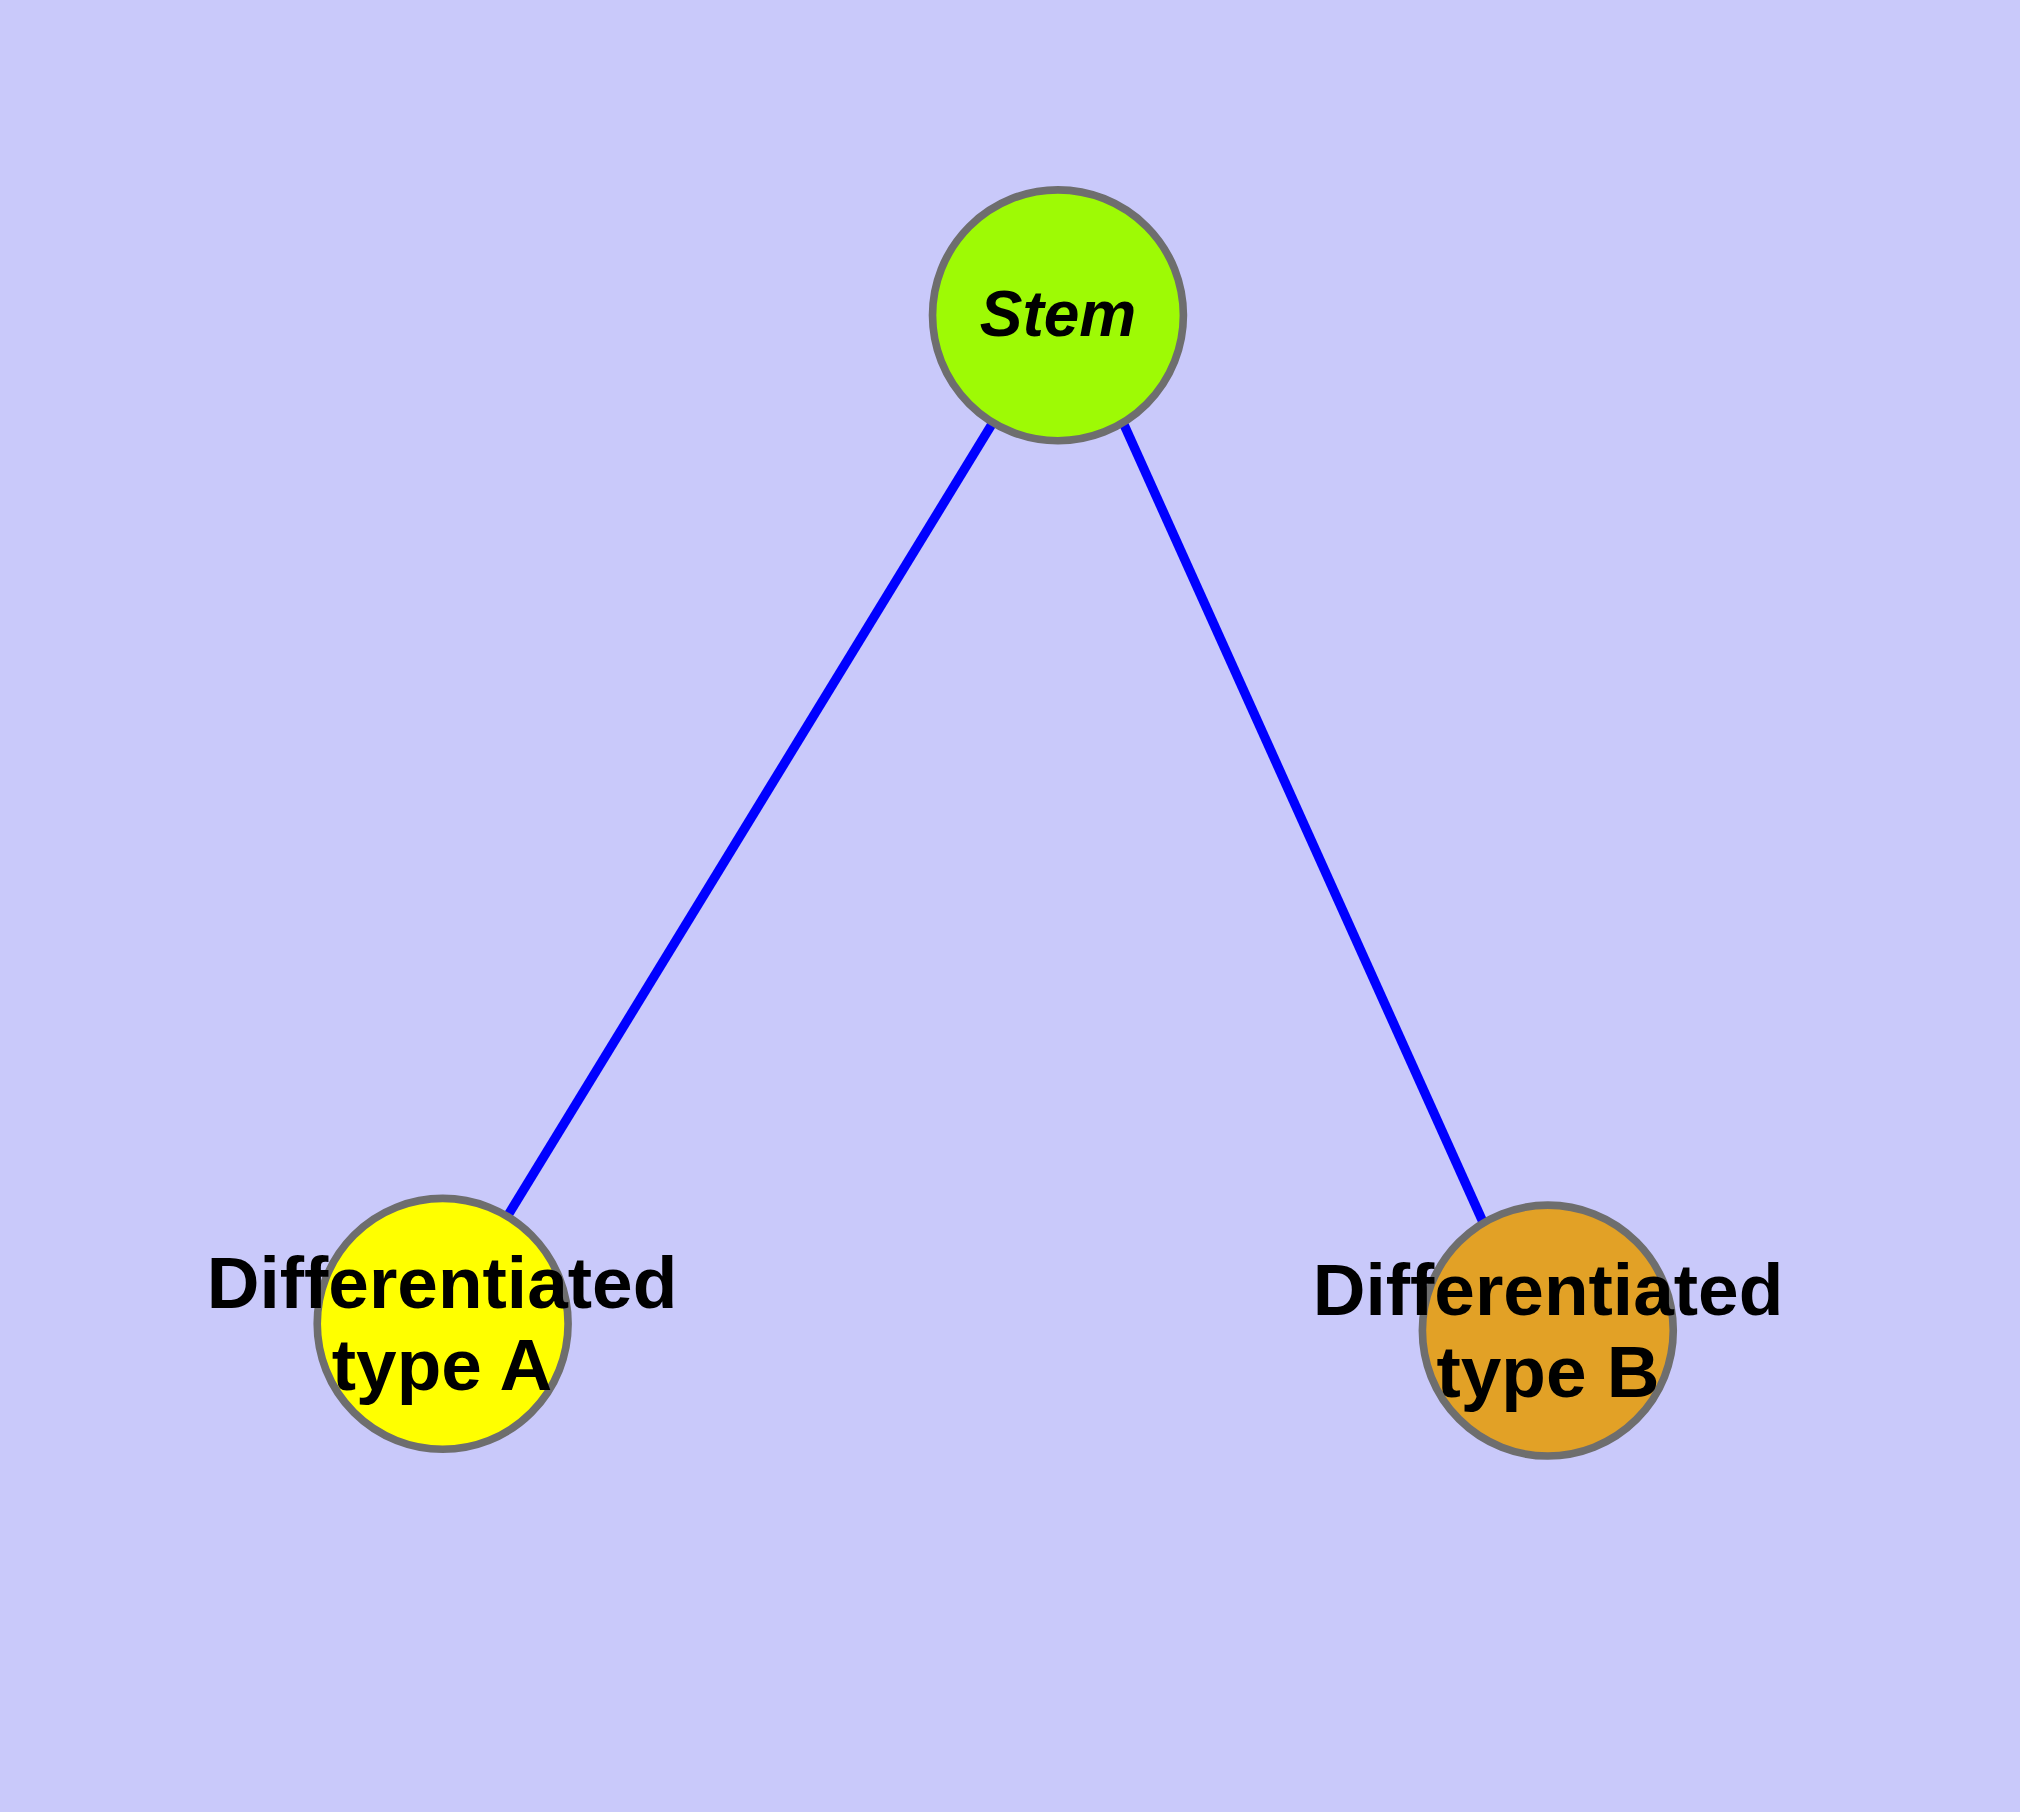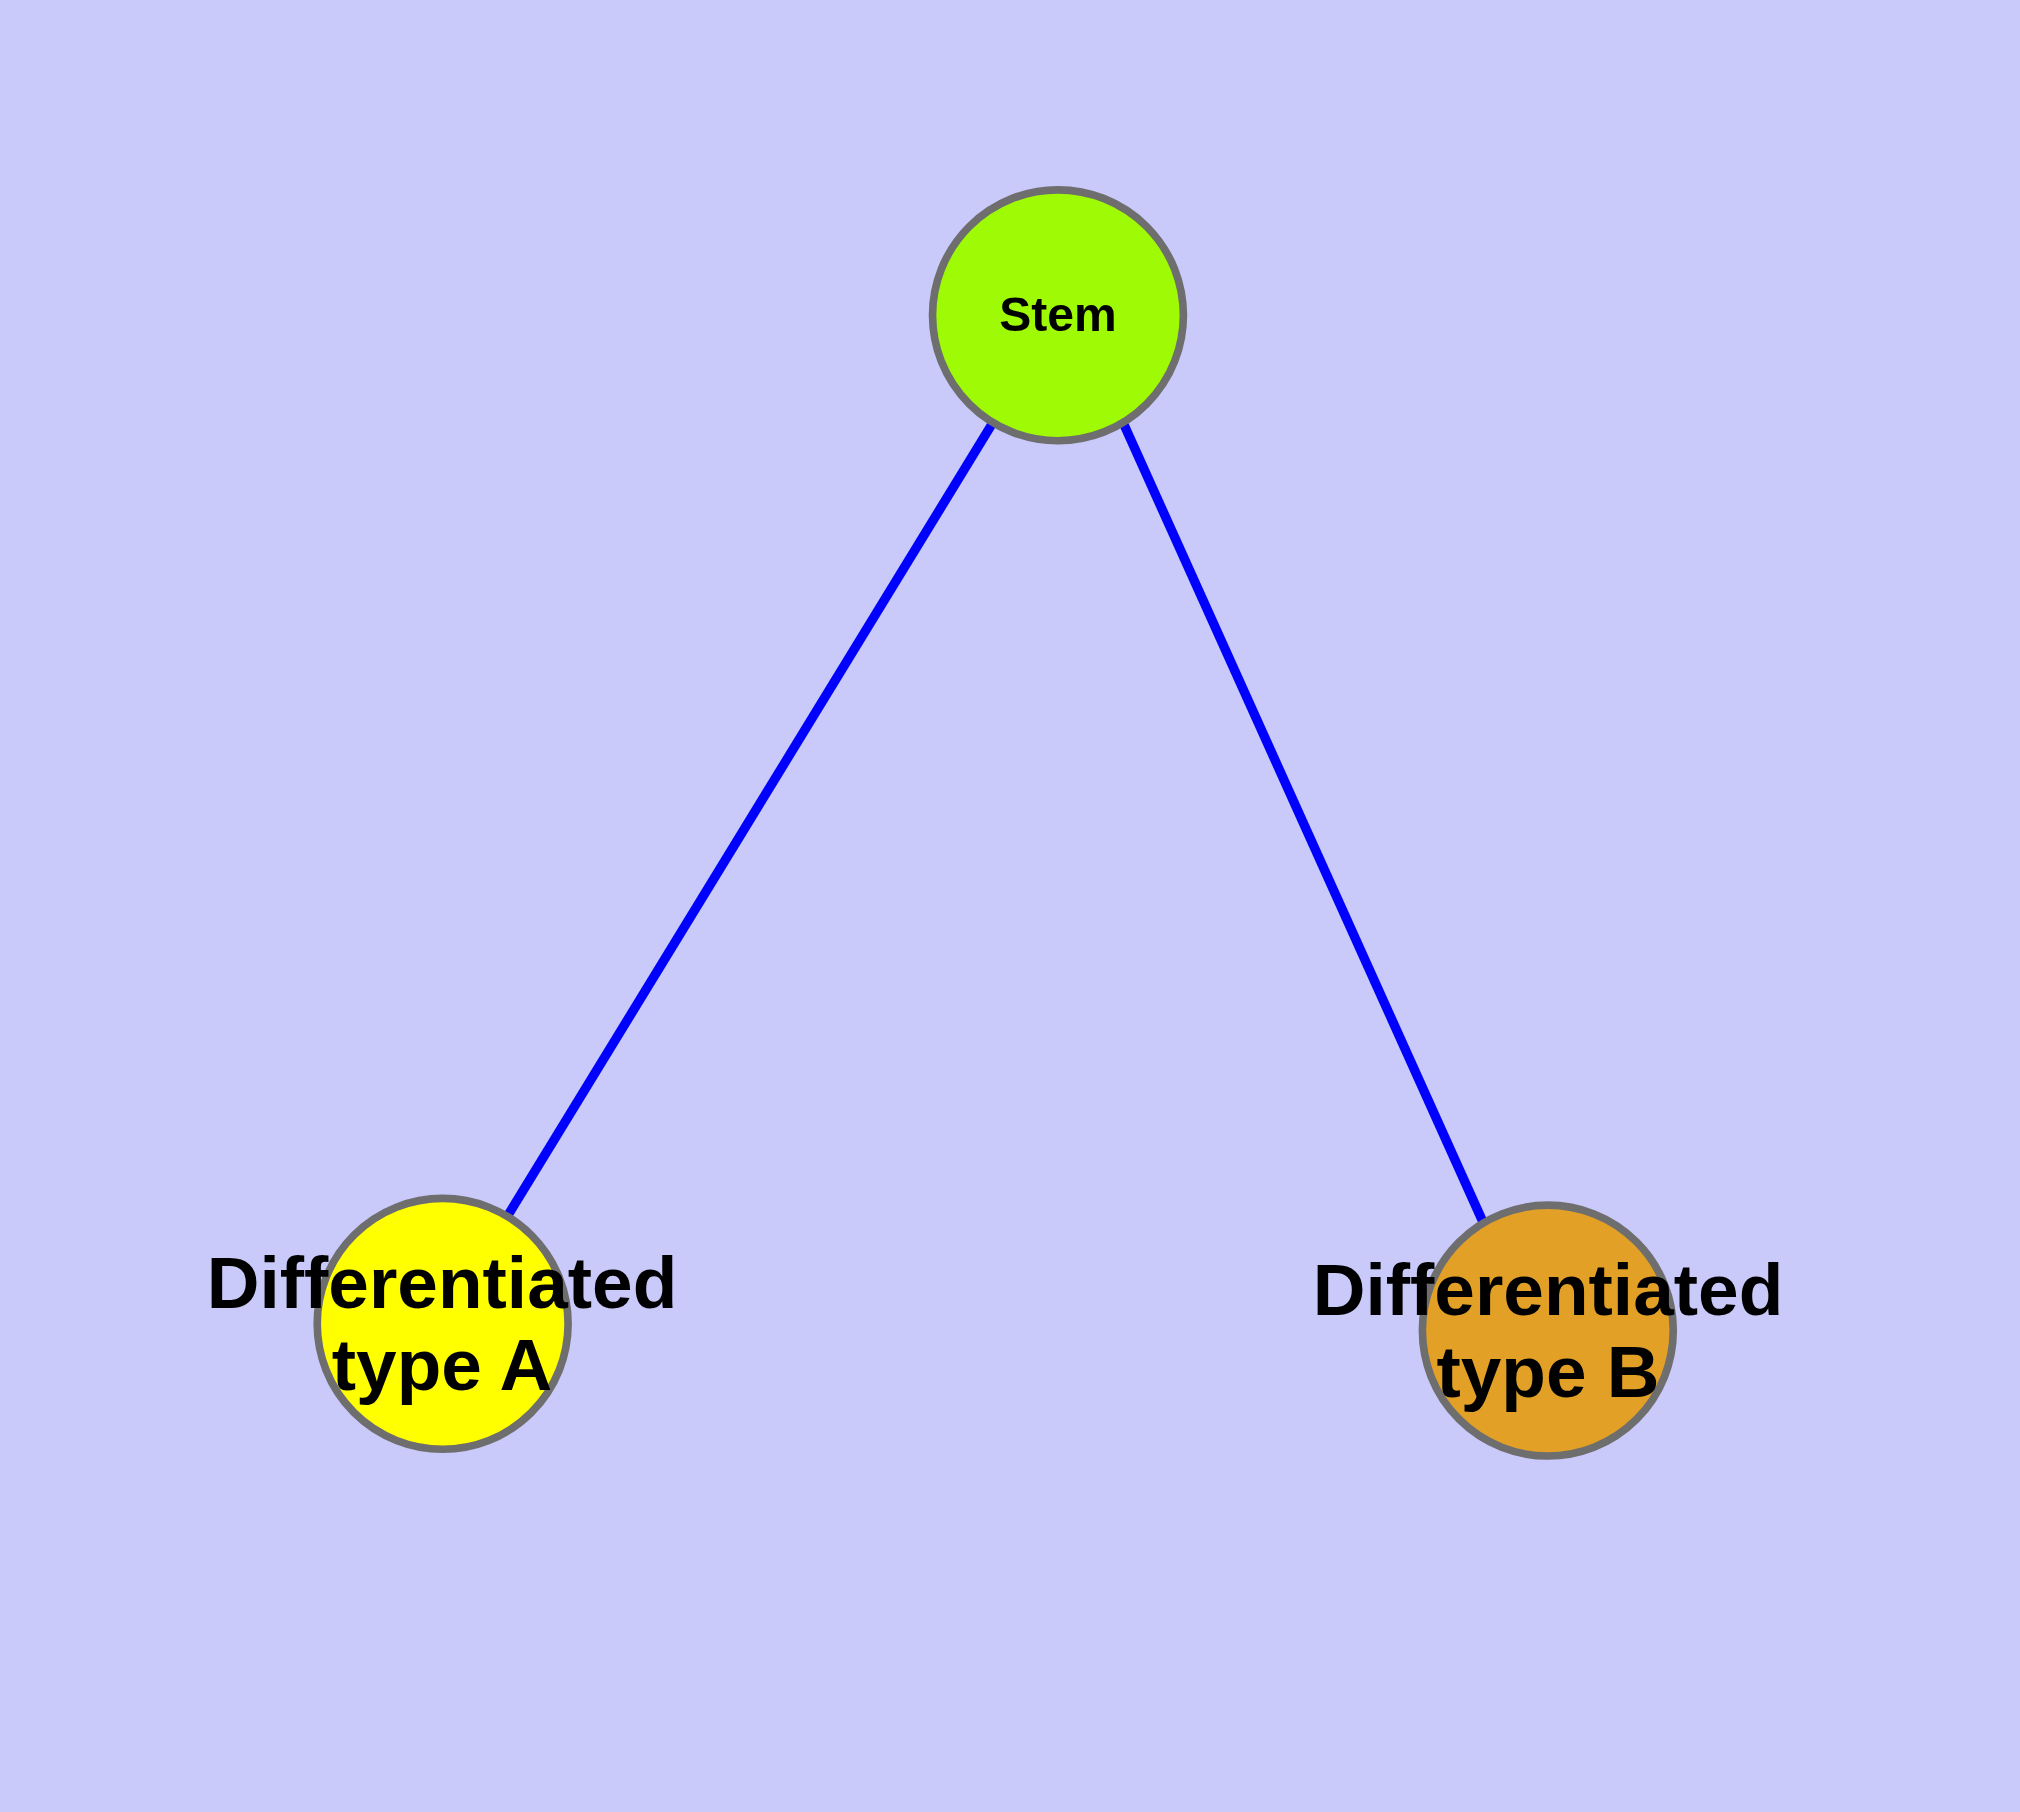--- a/index.html
+++ b/index.html
@@ -26,21 +26,21 @@
     position: absolute;
     color: #000000;
     font-family: "Liberation Sans", sans-serif;
     font-weight: bold;
     text-align: center;
     line-height: 1.12;
     white-space: pre;
     pointer-events: none;
     transform: translate(-50%, -50%);
   }
-  .label-stem  { font-size: 48px; }
+  .label-stem  { font-size: 64px; font-style: italic; }
   .label-typea { font-size: 73px; }
   .label-typeb { font-size: 73px; }
 </style>
 </head>
 <body>
 
 <div id="canvas">
 
   <svg id="graph-svg" viewBox="0 0 2384 2138">
 

